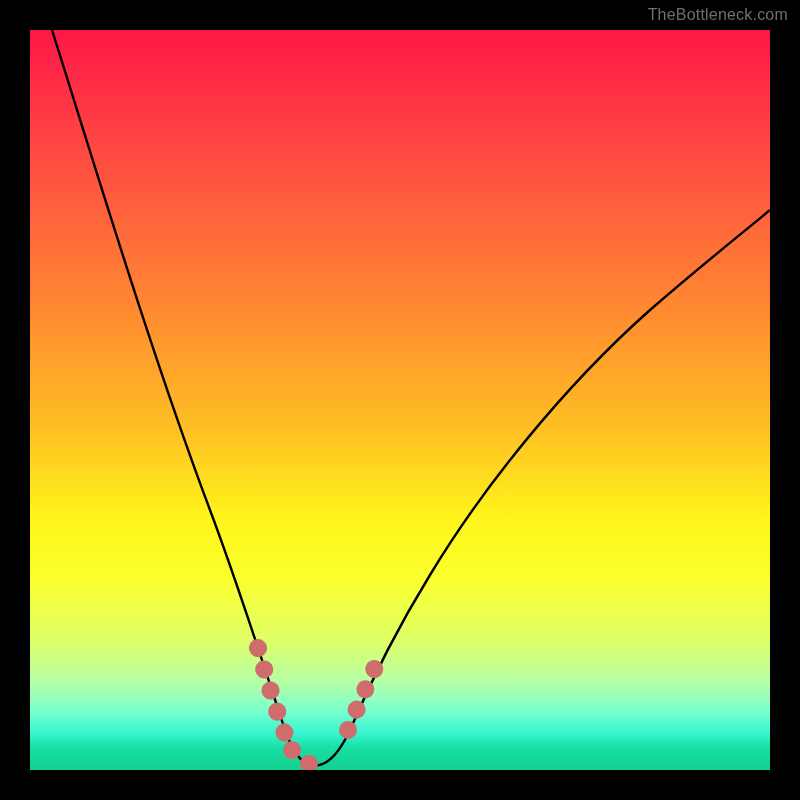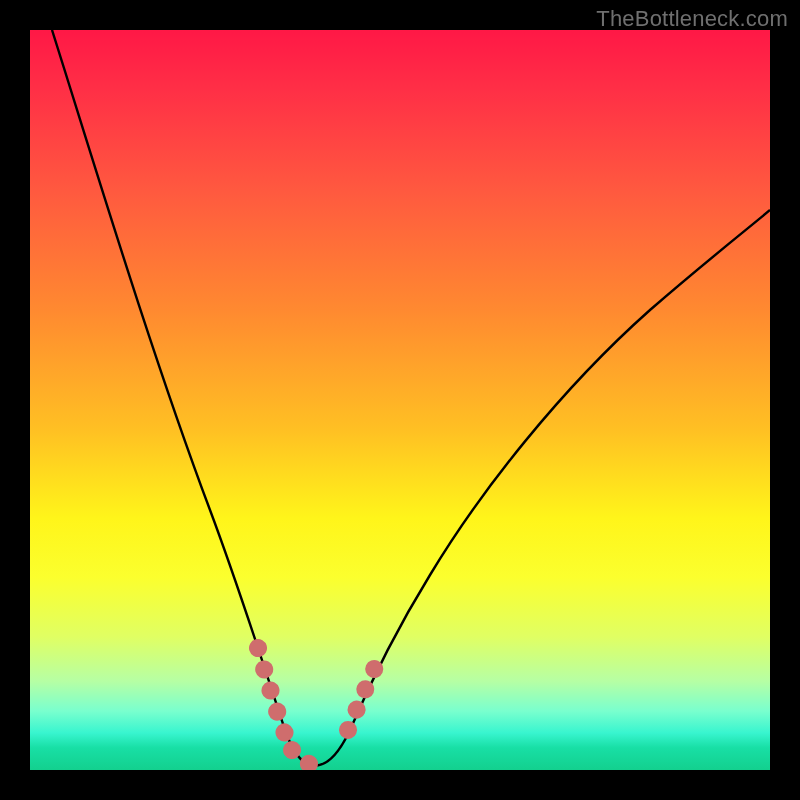--- a/index.html
+++ b/index.html
@@ -43,21 +43,21 @@
       #38f5cf 95%,
       #18dfa5 97%,
       #13d08e 100%
     );
   }
   .watermark {
     position: absolute;
     top: 6px;
     right: 12px;
     color: #6f6f6f;
-    font-size: 22px;
+    font-size: 16px;
     letter-spacing: 0.2px;
     font-weight: 500;
     user-select: none;
   }
   svg.curve {
     position: absolute;
     inset: 0;
     width: 100%;
     height: 100%;
   }

